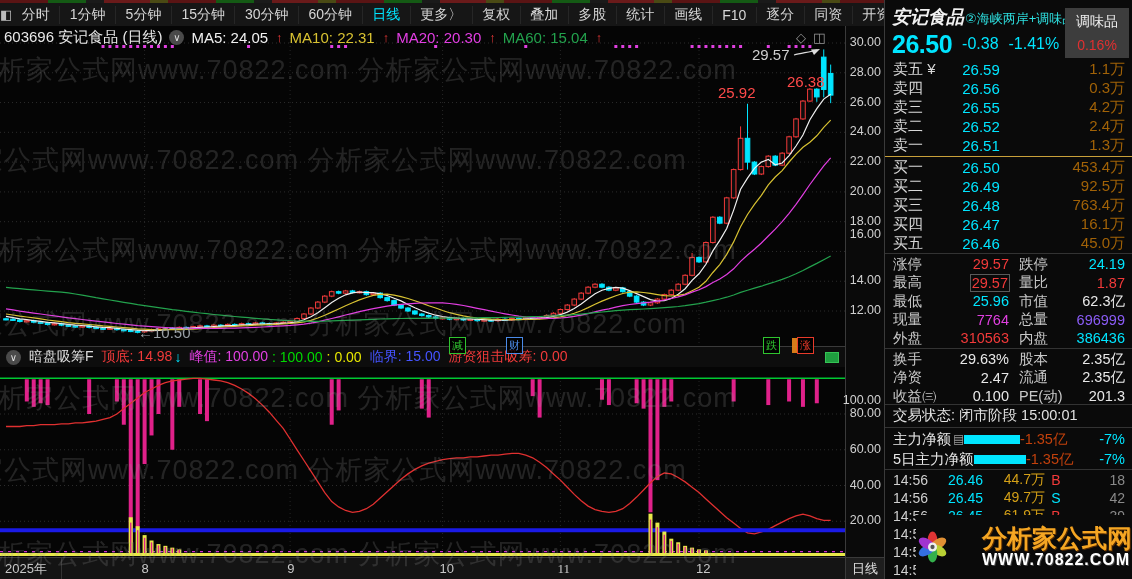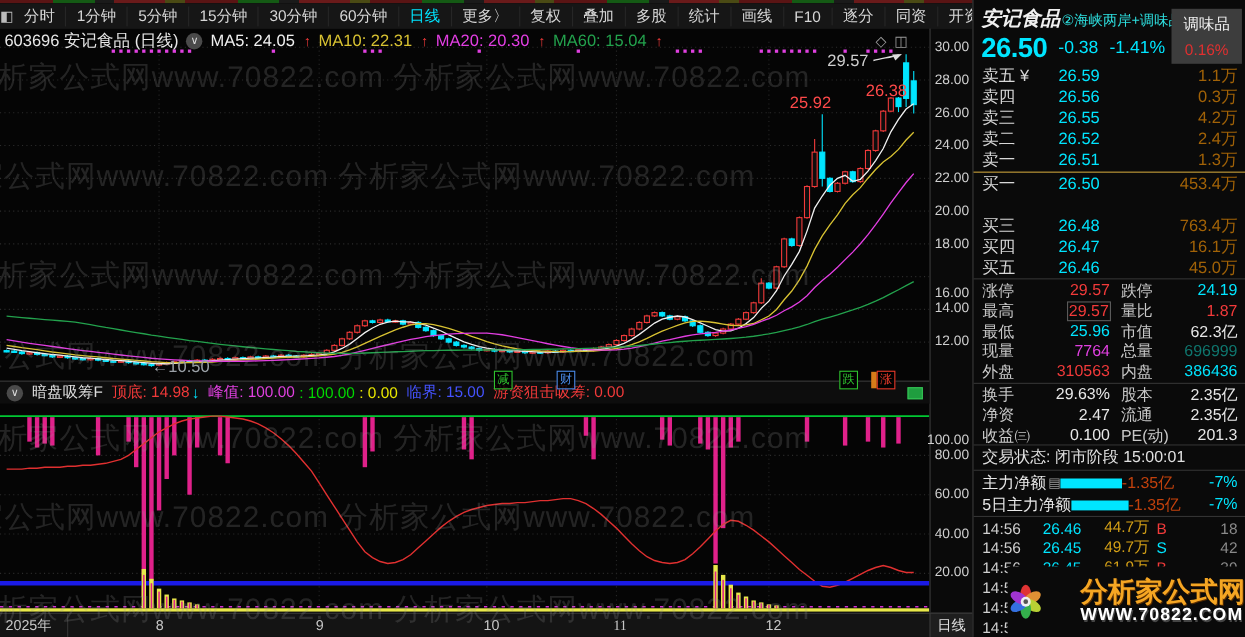--- a/index.html
+++ b/index.html
@@ -546,21 +546,21 @@
   </div>
 
   <div class="ycol" id="ycol">
       <div class="ylab" style="top: 9px;">30.00</div>
       <div class="ylab" style="top: 38.78px;">28.00</div>
       <div class="ylab" style="top: 68.56px;">26.00</div>
       <div class="ylab" style="top: 98.34px;">24.00</div>
       <div class="ylab" style="top: 128.12px;">22.00</div>
       <div class="ylab" style="top: 157.9px;">20.00</div>
       <div class="ylab" style="top: 187.68px;">18.00</div>
-      <div class="ylab" style="top: 233px;">16.00</div>
+      <div class="ylab" style="top: 201px;">16.00</div>
       <div class="ylab" style="top: 247.24px;">14.00</div>
       <div class="ylab" style="top: 277.02px;">12.00</div>
       <div class="ylab" style="top: 344.25px; margin-top: 23px;">100.00</div>
       <div class="ylab" style="top: 380px;">80.00</div>
       <div class="ylab" style="top: 415.75px;">60.00</div>
       <div class="ylab" style="top: 451.5px;">40.00</div>
       <div class="ylab" style="top: 487.25px;">20.00</div>
     </div>
 
   <div class="xaxis" id="xaxis">
@@ -612,20 +612,25 @@
         <span class="lb">卖一</span>
         <span class="pr">26.51</span>
         <span class="vl">1.3万</span>
       </div>
     <div class="q-div orange" style="top:156px"></div>
     <div class="lvrow" style="top:158px">
         <span class="lb">买一</span>
         <span class="pr">26.50</span>
         <span class="vl">453.4万</span>
       </div>
+    <div class="lvrow" style="top:177px">
+        <span class="lb">买二</span>
+        <span class="pr">26.49</span>
+        <span class="vl">92.5万</span>
+      </div>
     <div class="lvrow" style="top:196px">
         <span class="lb">买三</span>
         <span class="pr">26.48</span>
         <span class="vl">763.4万</span>
       </div>
     <div class="lvrow" style="top:215px">
         <span class="lb">买四</span>
         <span class="pr">26.47</span>
         <span class="vl">16.1万</span>
       </div>
@@ -651,21 +656,21 @@
     <div class="strow" style="top:292px">
         <span class="l1">最低</span>
         <span class="v1" style="color: rgb(0, 229, 255);">25.96</span>
         <span class="l2">市值</span>
         <span class="v2" style="color: rgb(232, 232, 232);">62.3亿</span>
       </div>
     <div class="strow" style="top:310.5px">
         <span class="l1">现量</span>
         <span class="v1" style="color: rgb(224, 64, 224);">7764</span>
         <span class="l2">总量</span>
-        <span class="v2" style="color: #0f766e;">696999</span>
+        <span class="v2" style="color: #8b5cf6;">696999</span>
       </div>
     <div class="strow" style="top:329px">
         <span class="l1">外盘</span>
         <span class="v1" style="color: rgb(242, 58, 58);">310563</span>
         <span class="l2">内盘</span>
         <span class="v2" style="color: rgb(0, 229, 255);">386436</span>
       </div>
     <div class="q-div" style="top:348px"></div>
     <div class="strow" style="top:350px">
         <span class="l1">换手</span>

